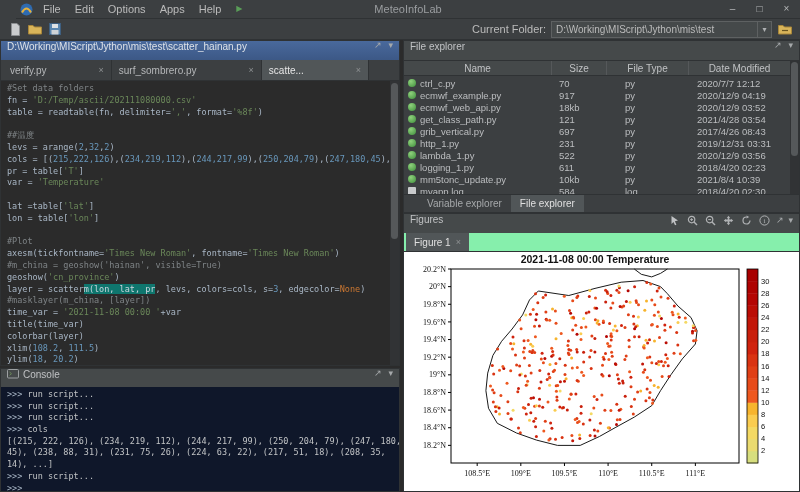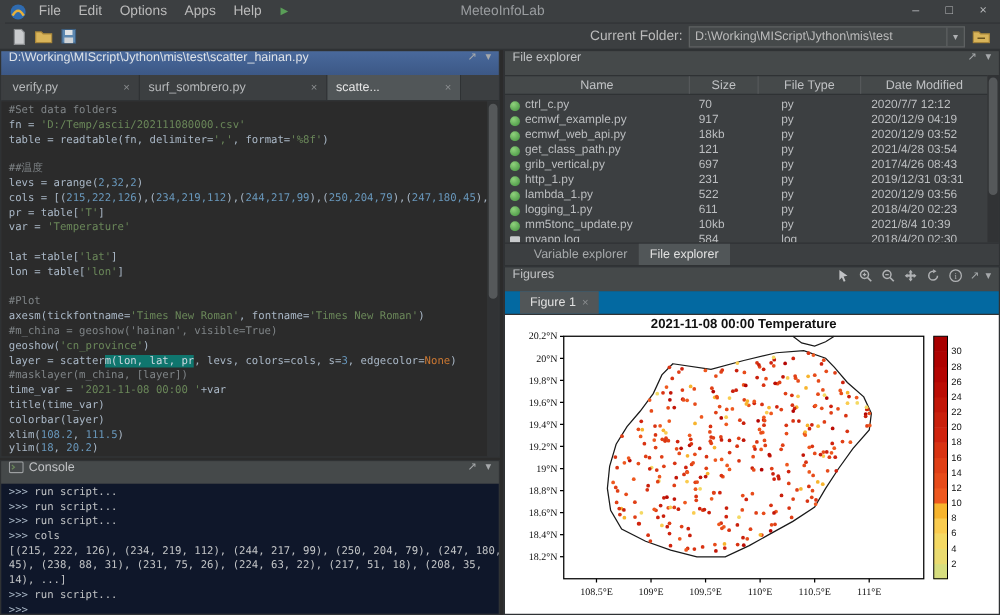--- a/index.html
+++ b/index.html
@@ -1,20 +1,20 @@
 <!DOCTYPE html>
 <html><head>
 <meta charset="utf-8">
 <style>
 *{margin:0;padding:0;box-sizing:border-box;}
 html,body{background:#2b2b2b;}
 #app{position:relative;width:800px;height:492px;background:#3c3f41;font-family:"Liberation Sans",sans-serif;color:#bbb;overflow:hidden;}
 
 
-.menubar{position:absolute;left:4px;top:0;right:0;height:19px;display:flex;align-items:center;background:#3c3f41;border-bottom:1px solid #2f3234;padding-left:4px;}
+.menubar{position:absolute;left:16px;top:0;right:0;height:19px;display:flex;align-items:center;background:#3c3f41;border-bottom:1px solid #2f3234;padding-left:4px;}
 .logo{width:14px;height:14px;display:flex;align-items:center;margin-right:2px;}
 .menu-items{display:flex;}
 .menu-item{padding:0 7px;font-size:11px;color:#bbbbbb;line-height:18px;cursor:default;}
 .run-glyph{color:#5a9e58;font-size:8px;margin-left:8px;line-height:18px;}
 .app-title{position:absolute;left:50%;transform:translateX(-50%);font-size:11px;color:#9a9da0;}
 .win-controls{position:absolute;right:0;top:0;display:flex;height:19px;}
 .win-btn{width:27px;text-align:center;font-size:10px;line-height:18px;color:#b4b6b8;}
 
 
 .toolbar{position:absolute;left:0;top:19px;right:0;height:21px;background:#3c3f41;border-bottom:1px solid #2f3234;display:flex;align-items:center;padding:0 5px;}
@@ -59,36 +59,36 @@
 .prompt{color:#a9b7c6;}
 #console-panel .phead{height:18px;}
 
 
 .ftable-head{position:absolute;left:0;top:19px;right:9px;height:16px;display:flex;background:#45494a;border-top:1px solid #2f3234;border-bottom:1px solid #2f3234;}
 .th{font-size:10px;color:#c0c2c4;display:flex;align-items:center;justify-content:center;border-right:1px solid #55585a;overflow:hidden;}
 .th.c0{width:148px;} .th.c1{width:55px;} .th.c2{width:82px;} .th.c3{flex:1;border-right:none;}
 .ftable-body{position:absolute;left:0;top:36px;right:9px;bottom:18px;background:#3c3f41;overflow:hidden;}
 .frow{display:flex;height:12px;align-items:center;}
 .fcell{font-size:9.5px;color:#bcbec0;overflow:hidden;white-space:nowrap;}
-.fcell.c0{width:148px;display:flex;align-items:flex-end;padding-left:4px;}
+.fcell.c0{width:148px;display:flex;align-items:center;padding-left:4px;}
 .fcell.c1{width:55px;padding-left:7px;}
 .fcell.c2{width:82px;padding-left:18px;}
 .fcell.c3{flex:1;padding-left:8px;}
 .ficon{width:8px;height:8px;border-radius:50%;margin-right:4px;flex:0 0 auto;background:radial-gradient(circle at 35% 30%,#8fd17c,#3f8f3c);}
 .ficon.log{border-radius:1px;background:#c8cacc;}
 .fe-scroll{position:absolute;right:0;top:19px;bottom:18px;width:9px;background:#313335;}
 .fe-thumb{position:absolute;left:1px;right:1px;top:2px;height:70%;background:#55585a;border-radius:4px;}
 .fe-tabs{position:absolute;left:0;bottom:0;right:0;height:18px;background:#3c3f41;border-top:1px solid #2f3234;display:flex;align-items:center;padding-left:14px;}
 .xtab{height:17px;display:flex;align-items:center;padding:0 9px;font-size:10px;color:#a6a9ab;}
 .xtab.active{background:#515658;color:#e0e0e0;}
 
 
 .figtools{margin-left:auto;display:flex;align-items:center;gap:5px;}
 .fbtn{width:13px;height:13px;display:flex;align-items:center;justify-content:center;}
-.figtabbar{height:19px;background:#0369a1;display:flex;align-items:center;border-bottom:1px solid #2f3234;padding-left:12px;}
+.figtabbar{height:19px;background:#86efac;display:flex;align-items:center;border-bottom:1px solid #2f3234;padding-left:2px;}
 .figtab{height:18px;display:flex;align-items:center;padding:0 8px;font-size:10px;background:#515658;color:#e0e0e0;}
 .fig-canvas{position:absolute;left:0;top:38px;right:0;bottom:0;background:#ffffff;}
 </style>
 </head>
 <body>
 
 <div id="app">
 
   <div class="menubar">
     <span class="logo">

